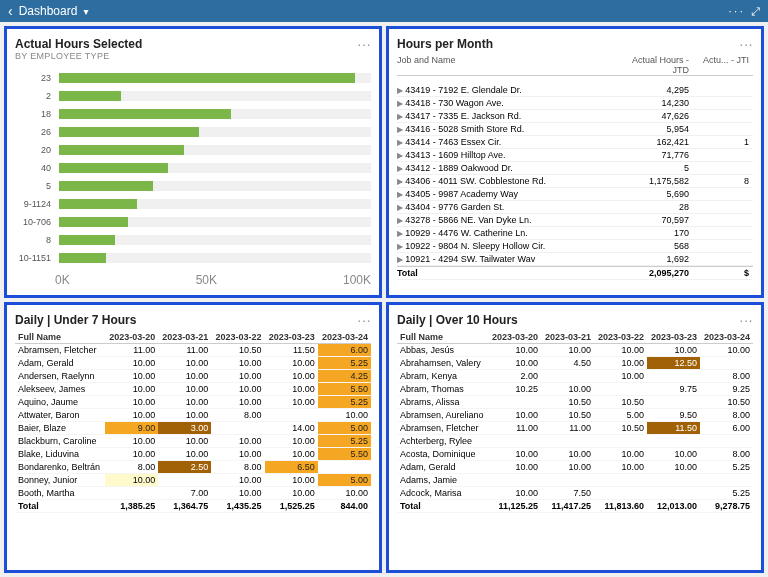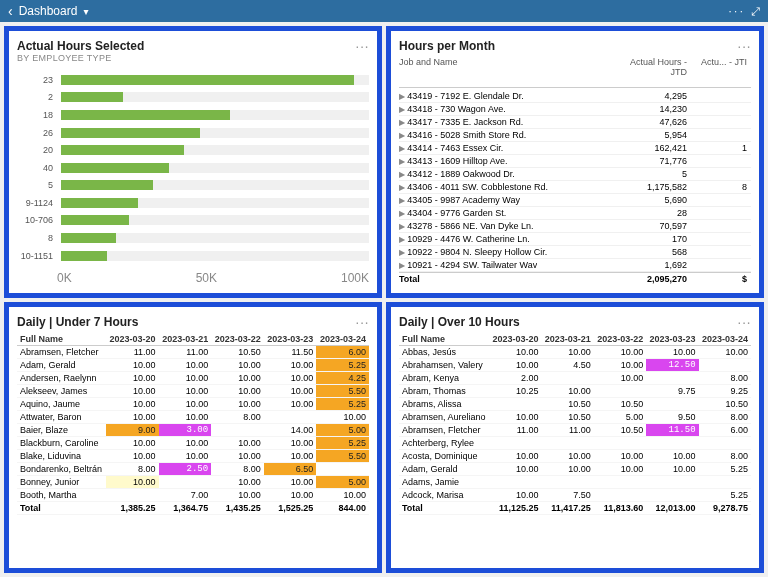--- a/index.html
+++ b/index.html
@@ -44,21 +44,21 @@
       display: grid;
       grid-template-columns: 1fr 1fr;
       grid-template-rows: 1fr 1fr;
       gap: 4px;
       padding: 4px;
       height: calc(577px - 22px);
     }
 
     .panel {
       background: white;
-      border: 5px solid #1d4ed8;
+      border: 3px solid #1d4ed8;
       padding: 8px;
       overflow: hidden;
       display: flex;
       flex-direction: column;
     }
 
     .panel-header {
       display: flex;
       justify-content: space-between;
       align-items: flex-start;
@@ -140,22 +140,22 @@
       display: flex;
       flex-direction: column;
     }
 
     .hours-table-header {
       display: grid;
       grid-template-columns: 1fr 80px 60px;
       font-size: 9px;
       color: #555;
       border-bottom: 1px solid #ccc;
-      padding-bottom: 10px;
-      margin-bottom: 2px;
+      padding-bottom: 0;
+      margin-bottom: 8px;
     }
 
     .hours-table-body {
       overflow-y: hidden;
       flex: 1;
     }
 
     .hours-row {
       display: grid;
       grid-template-columns: 1fr 80px 60px;
@@ -239,23 +239,22 @@
     .cell-highlight-orange {
       background: #f5a623;
       color: #222;
     }
 
     .cell-highlight-yellow {
       background: #fffacc;
     }
 
     .cell-highlight-red {
-      background: #d946ef;
+      background: #a16207;
       color: white;
-      font-family: Liberation Mono, monospace;
     }
   </style>
 </head>
 <body>
 
 <div class="top-bar">
   <div class="top-bar-left">
     <span class="back-arrow">‹</span>
     <span>Dashboard</span>
     <span style="font-size:10px;">▾</span>

